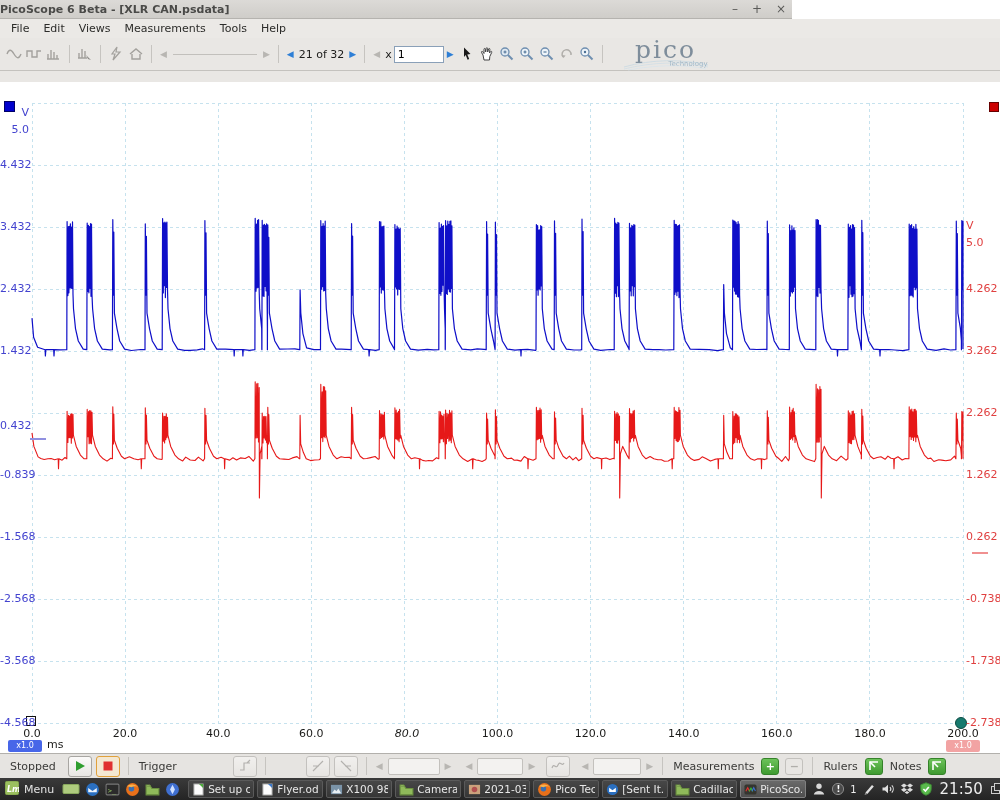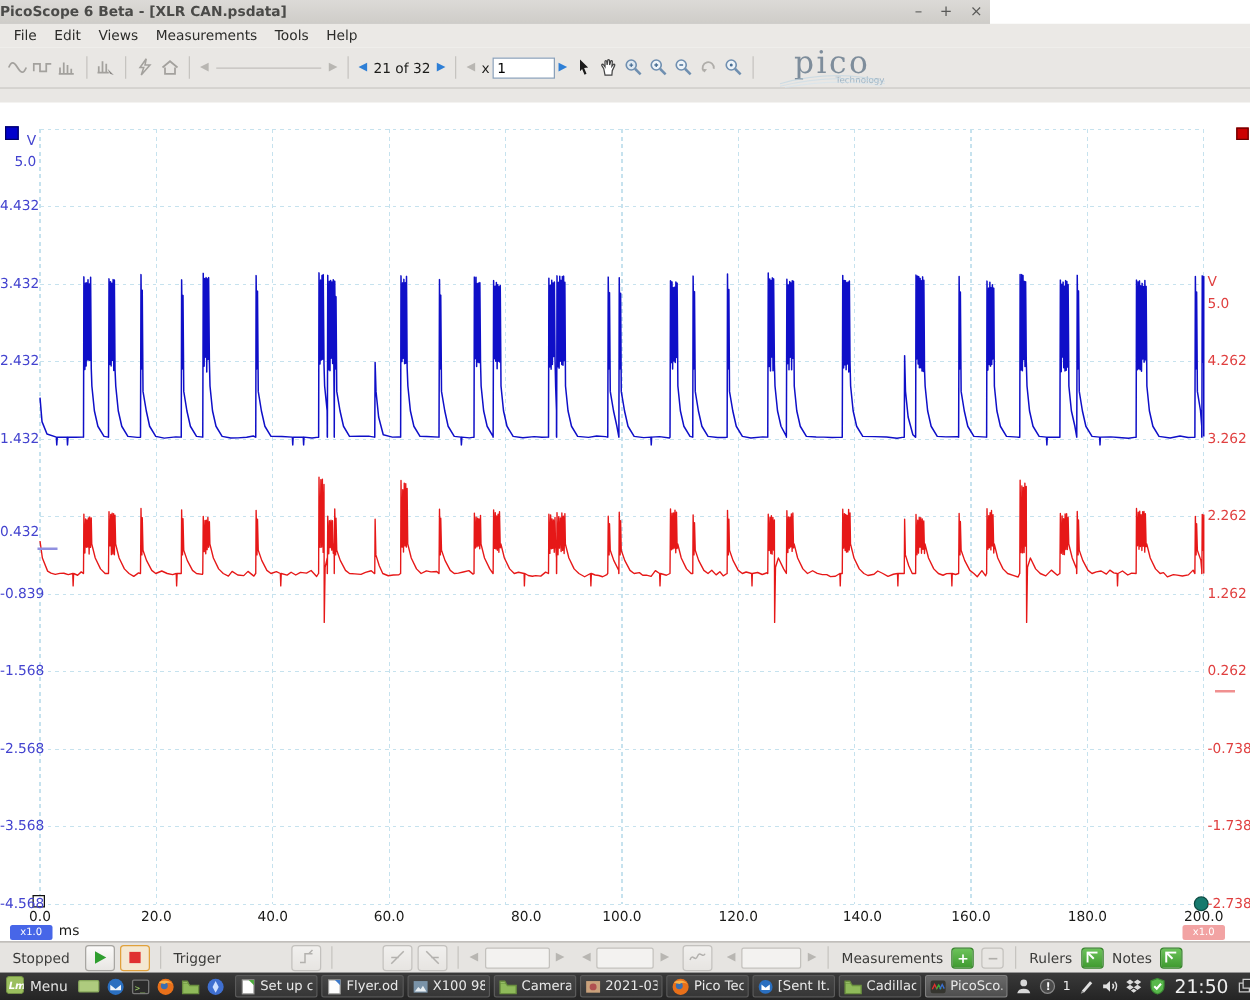--- a/index.html
+++ b/index.html
@@ -271,24 +271,24 @@
       <div class="ytick ytR" style="top: 308.956px; color: rgb(224, 64, 64);">2.262</div>
       <div class="ytick ytR" style="top: 370.956px; color: rgb(224, 64, 64);">1.262</div>
       <div class="ytick ytR" style="top: 432.956px; color: rgb(224, 64, 64);">0.262</div>
       <div class="ytick ytR" style="top: 494.956px; color: rgb(224, 64, 64);">-0.738</div>
       <div class="ytick ytR" style="top: 556.956px; color: rgb(224, 64, 64);">-1.738</div>
       <div class="ytick ytR" style="top: 618.956px; color: rgb(224, 64, 64);">-2.738</div>
       <div class="xtick" style="left: 10px;">0.0</div>
       <div class="xtick" style="left: 103.1px;">20.0</div>
       <div class="xtick" style="left: 196.2px;">40.0</div>
       <div class="xtick" style="left: 289.3px;">60.0</div>
-      <div class="xtick" style="left: 399px;">80.0</div>
+      <div class="xtick" style="left: 385px; font-style: italic;">80.0</div>
       <div class="xtick" style="left: 475.5px;">100.0</div>
       <div class="xtick" style="left: 568.6px;">120.0</div>
-      <div class="xtick" style="left: 661.7px; text-align: right;">140.0</div>
+      <div class="xtick" style="left: 661.7px;">140.0</div>
       <div class="xtick" style="left: 754.8px;">160.0</div>
       <div class="xtick" style="left: 847.9px;">180.0</div>
       <div class="xtick" style="left: 941px;">200.0</div>
     </div>
 
   <div class="controlbar">
     <span class="cb-text" style="margin-left:10px;">Stopped</span>
     <span class="cb-btn" style="margin-left:8px;">
         <svg width="12" height="12" viewBox="0 0 12 12">
           <path d="M2 1 L11 6 L2 11 Z" fill="#2f9e2f"></path>

